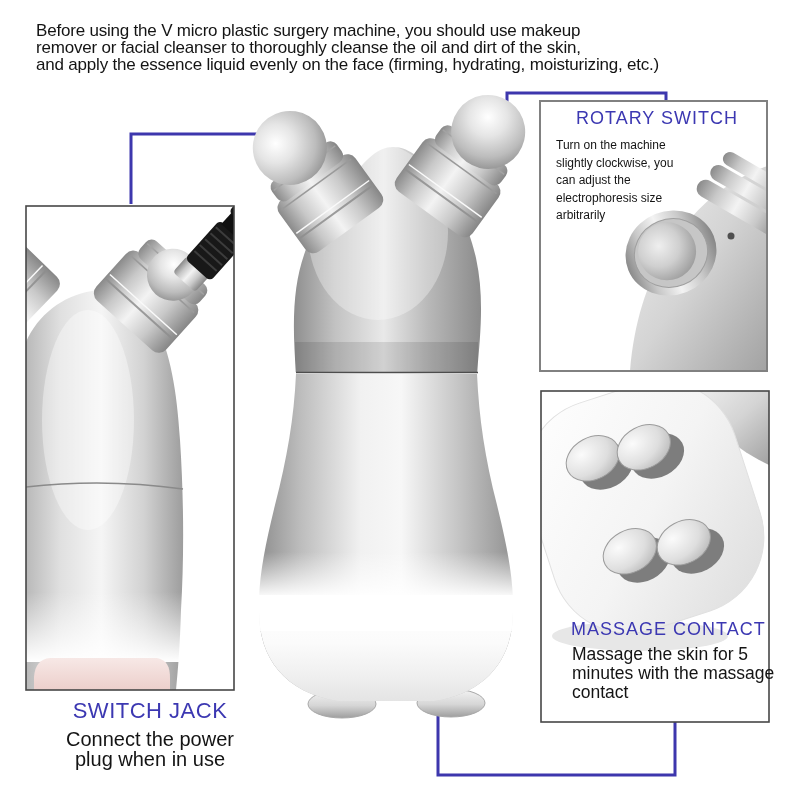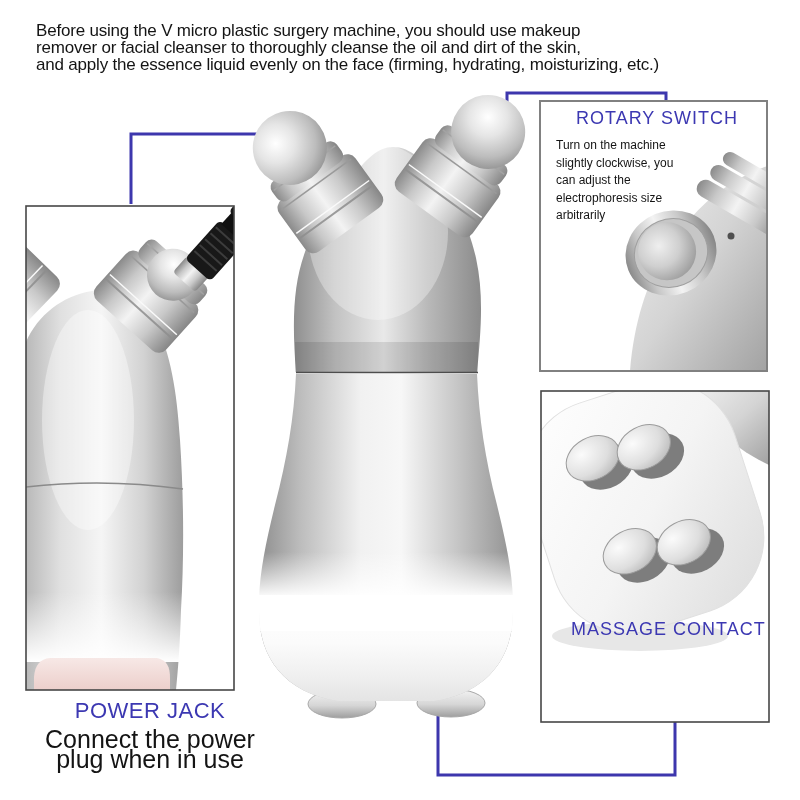--- a/index.html
+++ b/index.html
@@ -17,21 +17,21 @@
   }
   #scene{position:absolute;left:0;top:0;width:800px;height:800px;}
   .txt{position:absolute;z-index:2;white-space:pre-line;color:var(--text);margin-left:20px;}
   .intro{left:16px;top:22px;width:756px;font-size:17px;line-height:17px;letter-spacing:-0.2px;}
   .callout-title{color:var(--accent-blue);font-size:18px;letter-spacing:1px;white-space:nowrap;}
   .rotary-title{left:556px;top:108px;}
   .rotary-desc{left:536px;top:137px;width:218px;font-size:12px;line-height:17.6px;}
   .massage-title{left:551px;top:619px;}
   .massage-desc{left:552px;top:645px;width:218px;font-size:17.5px;line-height:19px;}
   .power-title{left:25px;top:698px;width:210px;text-align:center;font-size:22px;letter-spacing:0.5px;}
-  .power-desc{left:10px;top:729px;width:240px;text-align:center;font-size:25px;line-height:20px;}
+  .power-desc{left:10px;top:729px;width:240px;text-align:center;font-size:20px;line-height:20px;}
   .connector{stroke:var(--connector-blue);stroke-width:3;fill:none;}
   .border-dark{stroke:var(--box-border-dark);stroke-width:1.6;fill:none;}
   .border-gray{stroke:var(--box-border-gray);stroke-width:2;fill:none;}
 </style>
 </head>
 <body>
 
 <div id="stage">
 
   <svg id="scene" viewBox="0 0 800 800" xmlns="http://www.w3.org/2000/svg">
@@ -285,17 +285,20 @@
 and apply the essence liquid evenly on the face (firming, hydrating, moisturizing, etc.)</div>
 
   <div class="txt callout-title rotary-title">ROTARY SWITCH</div>
   <div class="txt rotary-desc">Turn on the machine
 slightly clockwise, you
 can adjust the
 electrophoresis size
 arbitrarily</div>
 
   <div class="txt callout-title massage-title">MASSAGE CONTACT</div>
-
-  <div class="txt callout-title power-title">POWER JACK</div>
+  <div class="txt massage-desc">Massage the skin for 5
+minutes with the massage
+contact</div>
+
+  <div class="txt callout-title power-title">SWITCH JACK</div>
   <div class="txt power-desc">Connect the power
 plug when in use</div>
 </div>
 
 </body></html>

